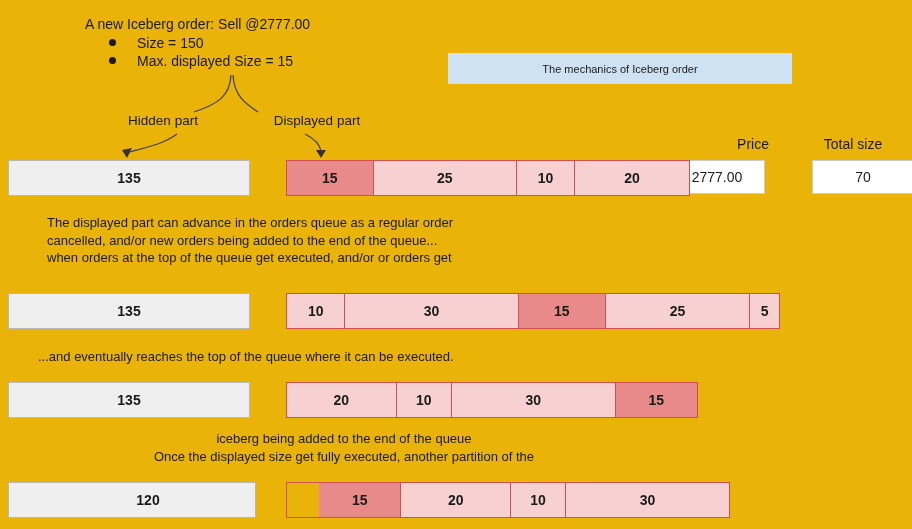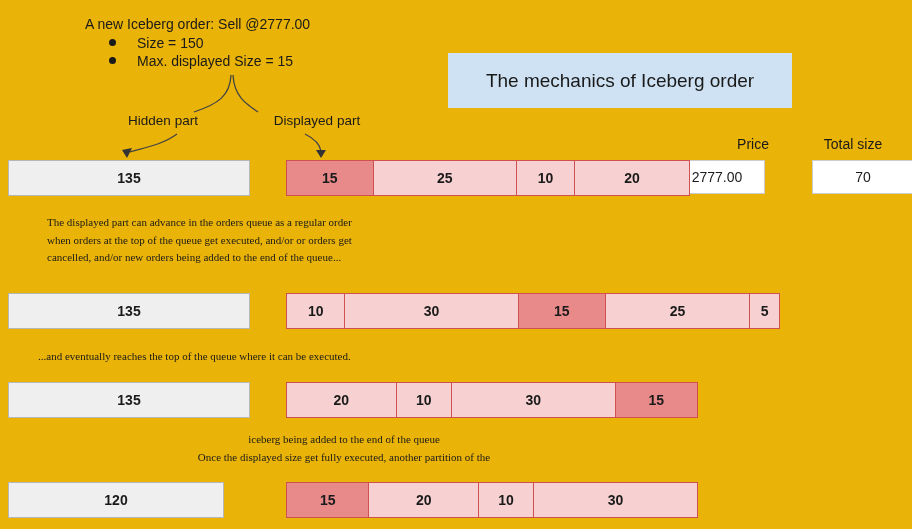--- a/index.html
+++ b/index.html
@@ -35,26 +35,26 @@
     width: 7px; height: 7px;
     border-radius: 50%;
     background: #1a1a1a;
   }
   .bullet-1 { left: 137px; top: 35px; }
   .bullet-2 { left: 137px; top: 53px; }
 
   
   .banner {
     left: 448px; top: 53px;
-    width: 344px; height: 55px;
+    width: 344px; height: 31px;
     background: var(--banner-bg, #cfe2f3);
     display: flex;
     align-items: center;
     justify-content: center;
-    font-size: 19px;
+    font-size: 11px;
   }
 
   
   .part-label {
     position: absolute;
     top: 113px;
     transform: translateX(-50%);
     font-size: 13.5px;
     white-space: nowrap;
   }
@@ -124,34 +124,33 @@
     align-items: center;
     justify-content: center;
     font-size: 14px;
   }
   .price-cell { left: 669px; width: 94px; }
   .size-cell  { left: 812px; width: 100px; }
 
   
   .para {
     position: absolute;
-    font-size: 11px;
+    font-size: 13px;
     line-height: 17.5px;
     white-space: nowrap;
-    font-family: Liberation Serif, serif;
   }
   .para-advance { left: 47px; top: 214px; }
   .para-eventually { left: 38px; top: 348px; }
   .para-once { left: 44px; top: 430px; width: 600px; text-align: center; line-height: 18px; }
 
   
   .row1 { top: 160px; }
   .row2 { top: 293px; }
   .row3 { top: 382px; }
-  .row4 { top: 482px; }
+  .row4 { top: 482px; padding-left: 32px; }
   .qw1 { width: 402px; }
   .qw2 { width: 492px; }
   .qw3 { width: 410px; }
   .qw4 { width: 410px; }
 </style>
 </head>
 <body>
 
 <div class="canvas">
 
@@ -199,22 +198,22 @@
     <div class="seg" style="flex-grow: 10;">
         <span class="seg-label">10</span>
       </div>
     <div class="seg" style="flex-grow: 20;">
         <span class="seg-label">20</span>
       </div>
   </div>
 
   <div class="para para-advance">
     <div>The displayed part can advance in the orders queue as a regular order</div>
+    <div>cancelled, and/or new orders being added to the end of the queue...</div>
     <div>when orders at the top of the queue get executed, and/or or orders get</div>
-    <div>cancelled, and/or new orders being added to the end of the queue...</div>
   </div>
 
   <div class="hidden-bar row2" style="width: 240px;">135</div>
   <div class="queue-bar row2 qw2">
     <div class="seg" style="flex-grow: 10;">
         <span class="seg-label">10</span>
       </div>
     <div class="seg" style="flex-grow: 30;">
         <span class="seg-label">30</span>
       </div>

